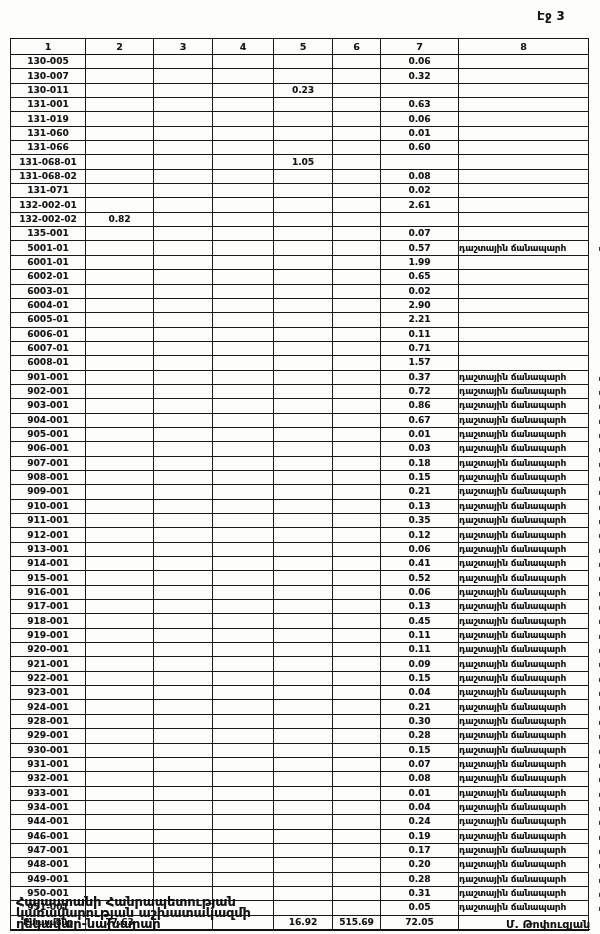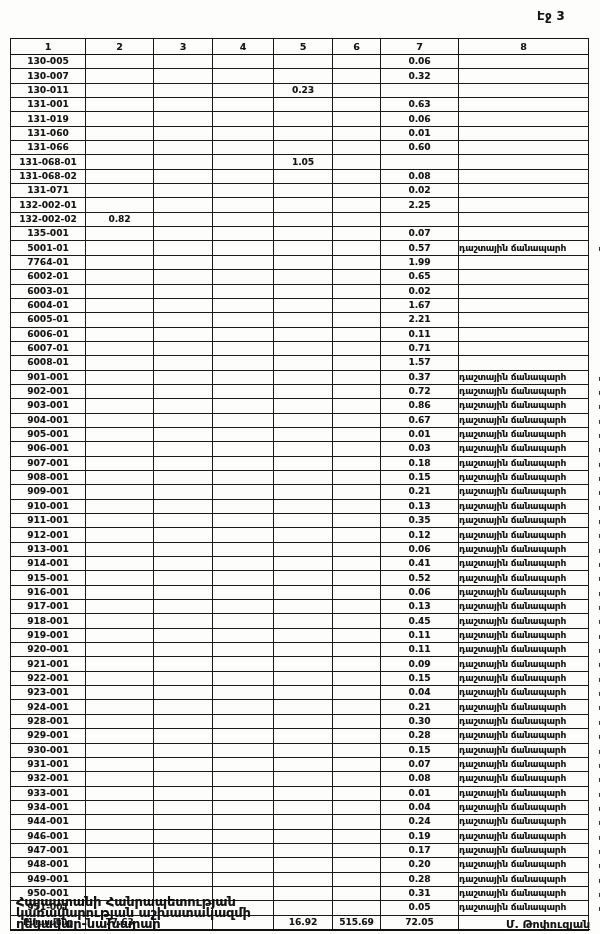--- a/index.html
+++ b/index.html
@@ -155,21 +155,21 @@
           <td class="c7">0.02</td>
           <td class="c8"></td>
         </tr>
         <tr>
           <td class="c1">132-002-01</td>
           <td class="c2"></td>
           <td class="c3"></td>
           <td class="c4"></td>
           <td class="c5"></td>
           <td class="c6"></td>
-          <td class="c7">2.25</td>
+          <td class="c7">2.61</td>
           <td class="c8"></td>
         </tr>
         <tr class="thk">
           <td class="c1">132-002-02</td>
           <td class="c2">0.82</td>
           <td class="c3"></td>
           <td class="c4"></td>
           <td class="c5"></td>
           <td class="c6"></td>
           <td class="c7"></td>
@@ -189,21 +189,21 @@
           <td class="c1">5001-01</td>
           <td class="c2"></td>
           <td class="c3"></td>
           <td class="c4"></td>
           <td class="c5"></td>
           <td class="c6"></td>
           <td class="c7">0.57</td>
           <td class="c8">դաշտային ճանապարհ<span class="edge">ճ</span></td>
         </tr>
         <tr>
-          <td class="c1">7764-01</td>
+          <td class="c1">6001-01</td>
           <td class="c2"></td>
           <td class="c3"></td>
           <td class="c4"></td>
           <td class="c5"></td>
           <td class="c6"></td>
           <td class="c7">1.99</td>
           <td class="c8"></td>
         </tr>
         <tr>
           <td class="c1">6002-01</td>
@@ -225,21 +225,21 @@
           <td class="c7">0.02</td>
           <td class="c8"></td>
         </tr>
         <tr>
           <td class="c1">6004-01</td>
           <td class="c2"></td>
           <td class="c3"></td>
           <td class="c4"></td>
           <td class="c5"></td>
           <td class="c6"></td>
-          <td class="c7">1.67</td>
+          <td class="c7">2.90</td>
           <td class="c8"></td>
         </tr>
         <tr>
           <td class="c1">6005-01</td>
           <td class="c2"></td>
           <td class="c3"></td>
           <td class="c4"></td>
           <td class="c5"></td>
           <td class="c6"></td>
           <td class="c7">2.21</td>

